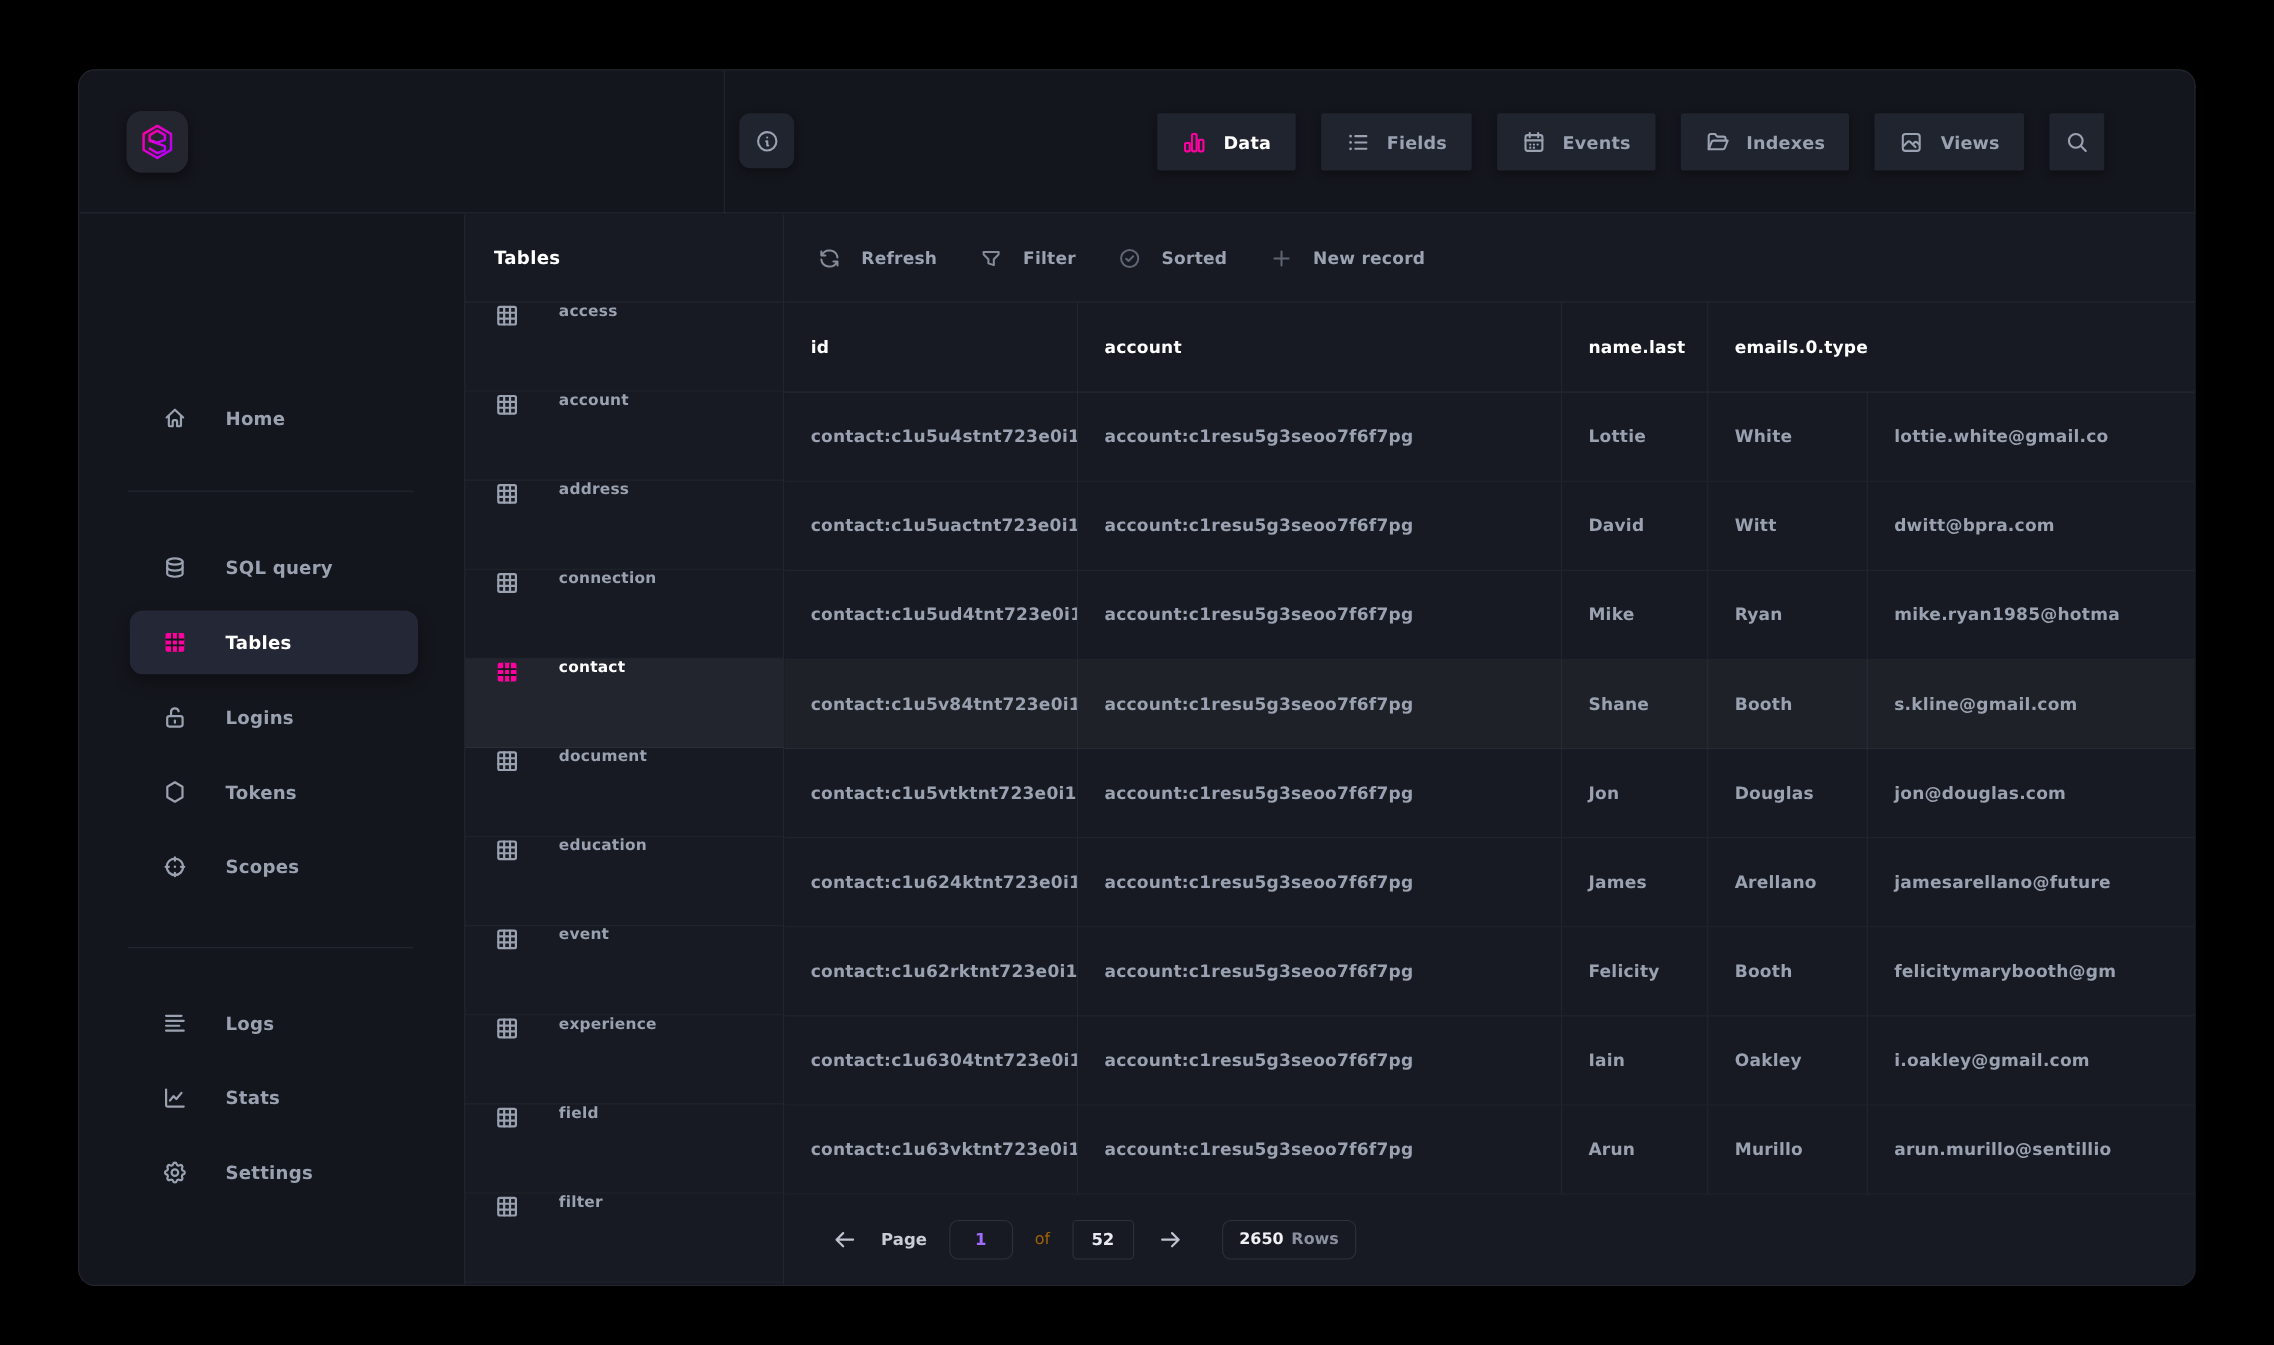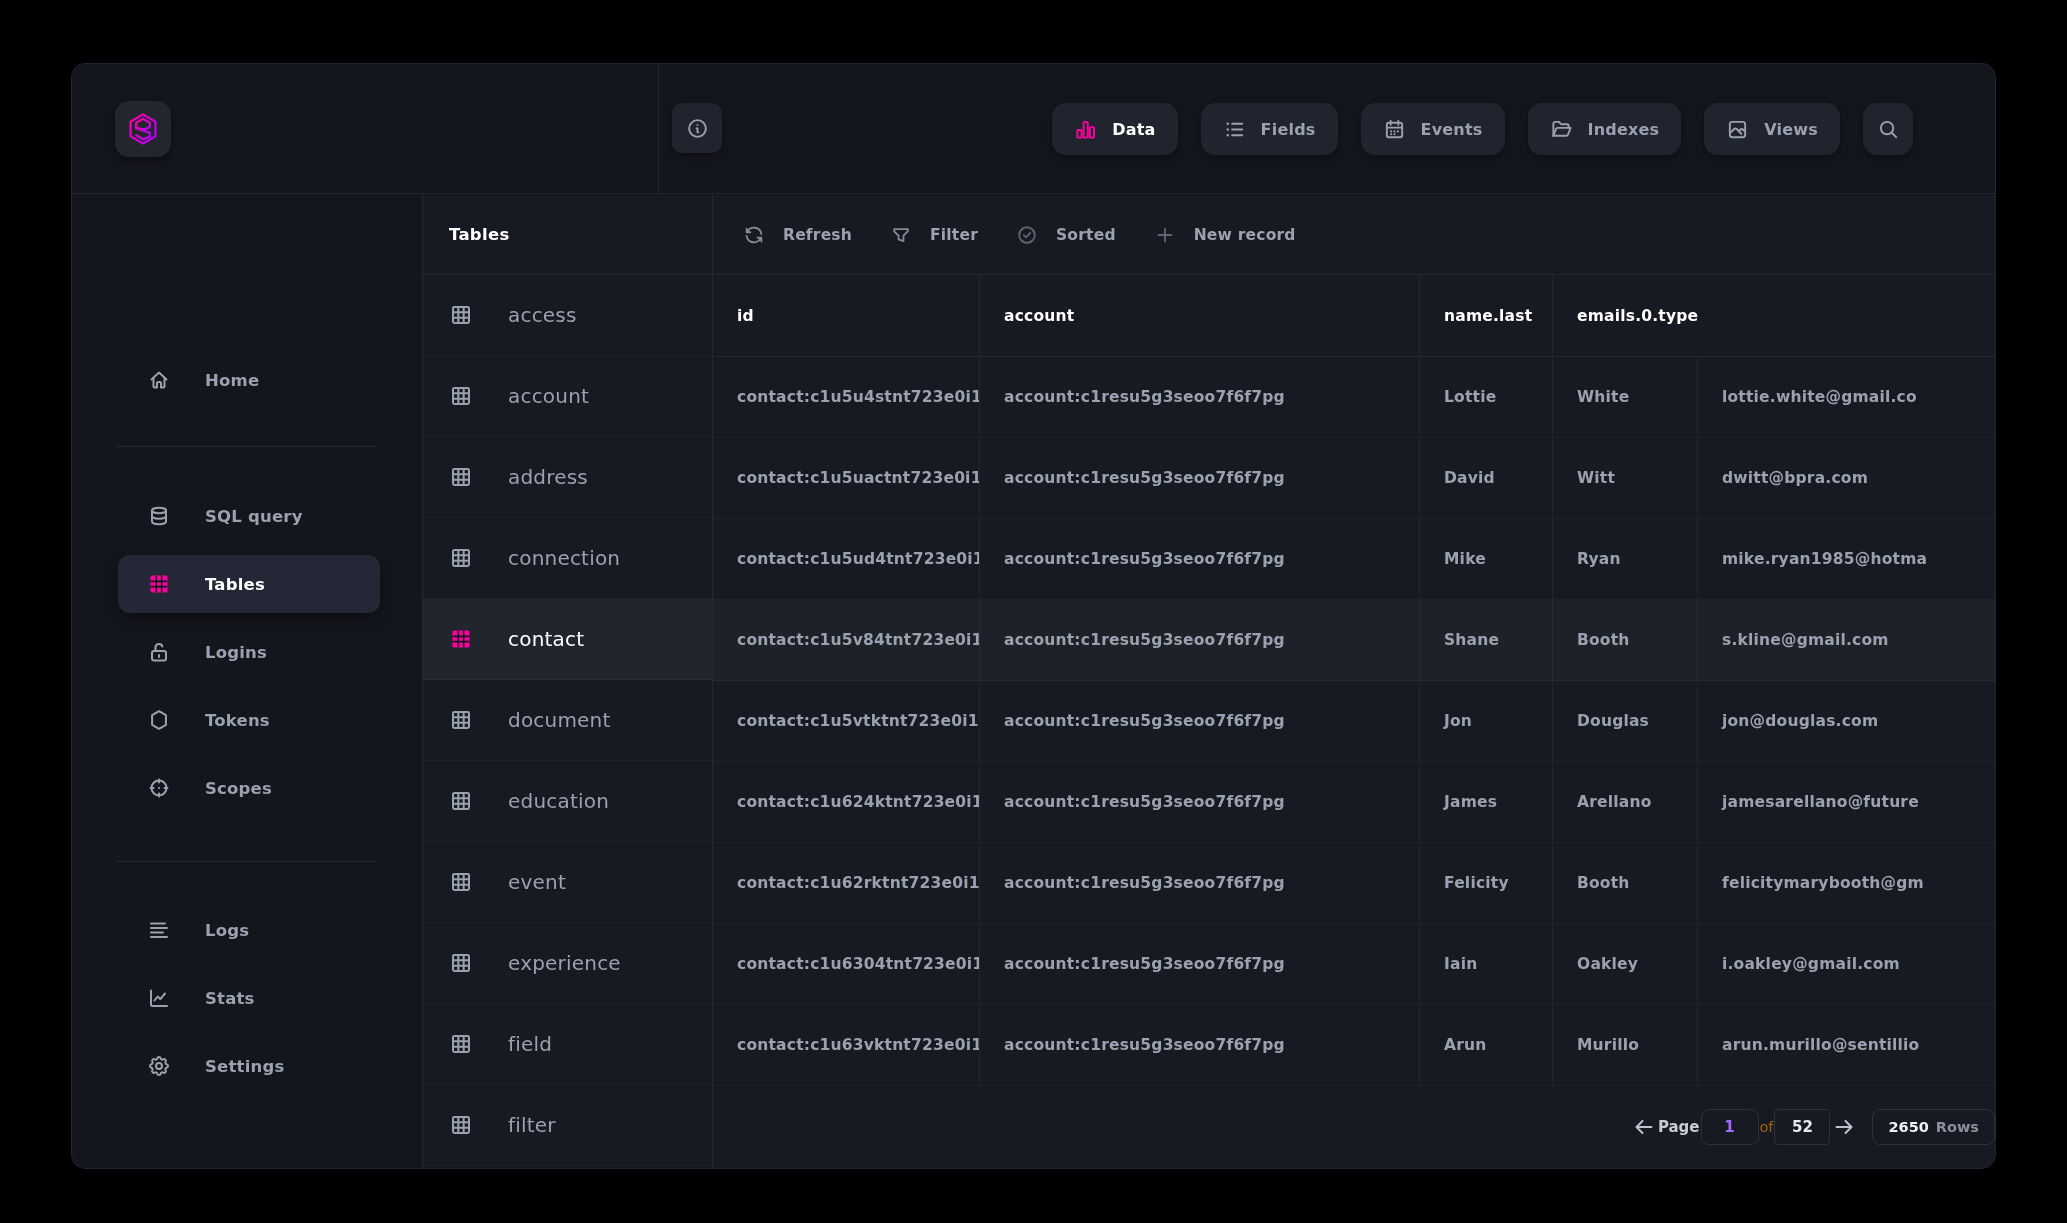--- a/index.html
+++ b/index.html
@@ -18,21 +18,21 @@
     background:rgba(140,150,170,0.12); }
   .logo-btn { position:absolute; left:43px; top:37px; width:56px; height:56px;
     background:#23262f; border-radius:14px; display:flex; align-items:center; justify-content:center;
     box-shadow:0 4px 10px rgba(0,0,0,.4); }
   .logo-btn svg { width:36px; height:36px; }
   .info-btn { position:absolute; left:600px; top:39px; width:50px; height:50px;
     background:#20242e; border-radius:10px; display:flex; align-items:center; justify-content:center;
     color:#9aa1b0; box-shadow:0 3px 8px rgba(0,0,0,.35); }
   .info-btn .icn { width:23px; height:23px; }
   .tabs { position:absolute; right:82px; top:39px; display:flex; gap:23px; }
-  .tab { height:52px; padding:0 22px; background:#20242e; border-radius:14px;
+  .tab { height:52px; padding:0 22px; background:#20242e; border-radius:2px;
     display:flex; align-items:center; gap:15px; color:#9aa1b0;
     font-size:16px; font-weight:700; letter-spacing:.2px;
     box-shadow:0 3px 8px rgba(0,0,0,.35); cursor:default; }
   .tab .icn { width:23px; height:23px; }
   .tab.active { color:#fff; }
   .tab.active .icn { color:#ff00a0; }
   .tab.search-btn { width:50px; padding:0; justify-content:center; }
 
   
   .sidebar { position:absolute; left:0; top:131px; width:350px; bottom:0; }
@@ -46,22 +46,22 @@
   .side-div { position:absolute; left:44px; width:260px; height:1px;
     background:rgba(140,150,170,0.14); }
 
   
   .tables-panel { position:absolute; left:350px; top:131px; width:291px; bottom:0;
     background:#171a22; border-left:1px solid rgba(140,150,170,0.12);
     border-right:1px solid rgba(140,150,170,0.12); }
   .tables-title { height:80px; display:flex; align-items:center; padding-left:26px;
     color:#fff; font-size:16.5px; font-weight:700; letter-spacing:.3px;
     border-bottom:1px solid rgba(140,150,170,0.12); }
-  .table-row { height:81px; display:flex; align-items:center; padding-left:26px;
-    color:#9aa1b0; font-size:20px; font-weight:400; letter-spacing:.2px;
+  .table-row { height:81px; display:flex; align-items:flex-start; padding-left:26px;
+    color:#9aa1b0; font-size:14px; font-weight:700; letter-spacing:.2px;
     border-bottom:1px solid rgba(140,150,170,0.08); cursor:default; }
   .table-row .icn { margin-right:35px; color:#9aa1b0; }
   .table-row.active { background:rgba(255,255,255,0.05); color:#ffffff; }
   .table-row.active .icn { color:#ff00a0; }
 
   
   .data-panel { position:absolute; left:641px; top:131px; right:0; bottom:0; background:#171a22; }
   .toolbar { height:80px; display:flex; align-items:center; padding-left:30px; gap:38px;
     border-bottom:1px solid rgba(140,150,170,0.12); }
   .tool-btn { display:flex; align-items:center; gap:18px; color:#9ba2b1;
@@ -77,21 +77,21 @@
   .grid-head > div:last-child { border-right:none; }
 
   .grid-row { display:grid; grid-template-columns:267px 440px 133px 145px 1fr; height:81px;
     border-bottom:1px solid rgba(140,150,170,0.08); }
   .grid-row.selected { background:rgba(255,255,255,0.03); }
   .grid-row > div { display:flex; align-items:center; padding-left:24px; color:#9aa1b0;
     font-size:15.5px; font-weight:600; letter-spacing:.2px;
     border-right:1px solid rgba(140,150,170,0.10); overflow:hidden; white-space:nowrap; }
   .grid-row > div:last-child { border-right:none; padding-right:0; }
 
-  .pager { height:82px; display:flex; align-items:center; padding-left:42px; gap:1px;justify-content:flex-end; }
+  .pager { height:82px; display:flex; align-items:center; padding-left:42px; gap:20px; }
   .pg-arrow { width:26px; height:26px; color:#bdc3d0; display:flex; align-items:center; justify-content:center; }
   .pg-arrow .icn { width:24px; height:24px; }
   .pg-label { color:#c7ccd6; font-size:15px; font-weight:700; }
   .pg-input { width:58px; height:36px; border:1px solid #2c3140; border-radius:8px;
     background:#171a22; display:flex; align-items:center; justify-content:center;
     color:#a36bfc; font-size:15px; font-weight:700; }
   .pg-of { color:#a16207; font-size:14.5px; font-weight:400; }
   .pg-total { width:56px; height:36px; border:1px solid #2c3140; border-radius:4px;
     display:flex; align-items:center; justify-content:center; color:#e8eaf0;
     font-size:15px; font-weight:700; }

